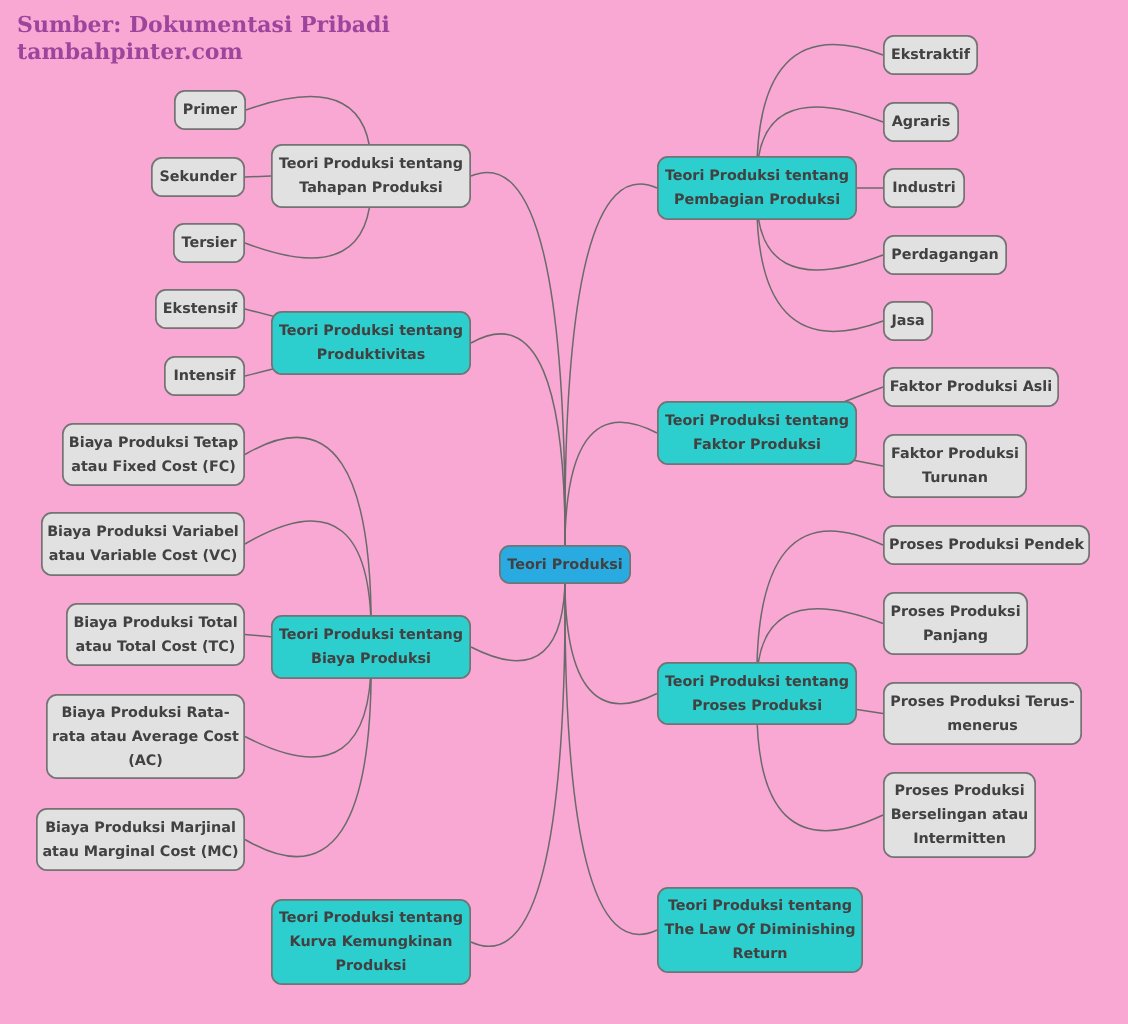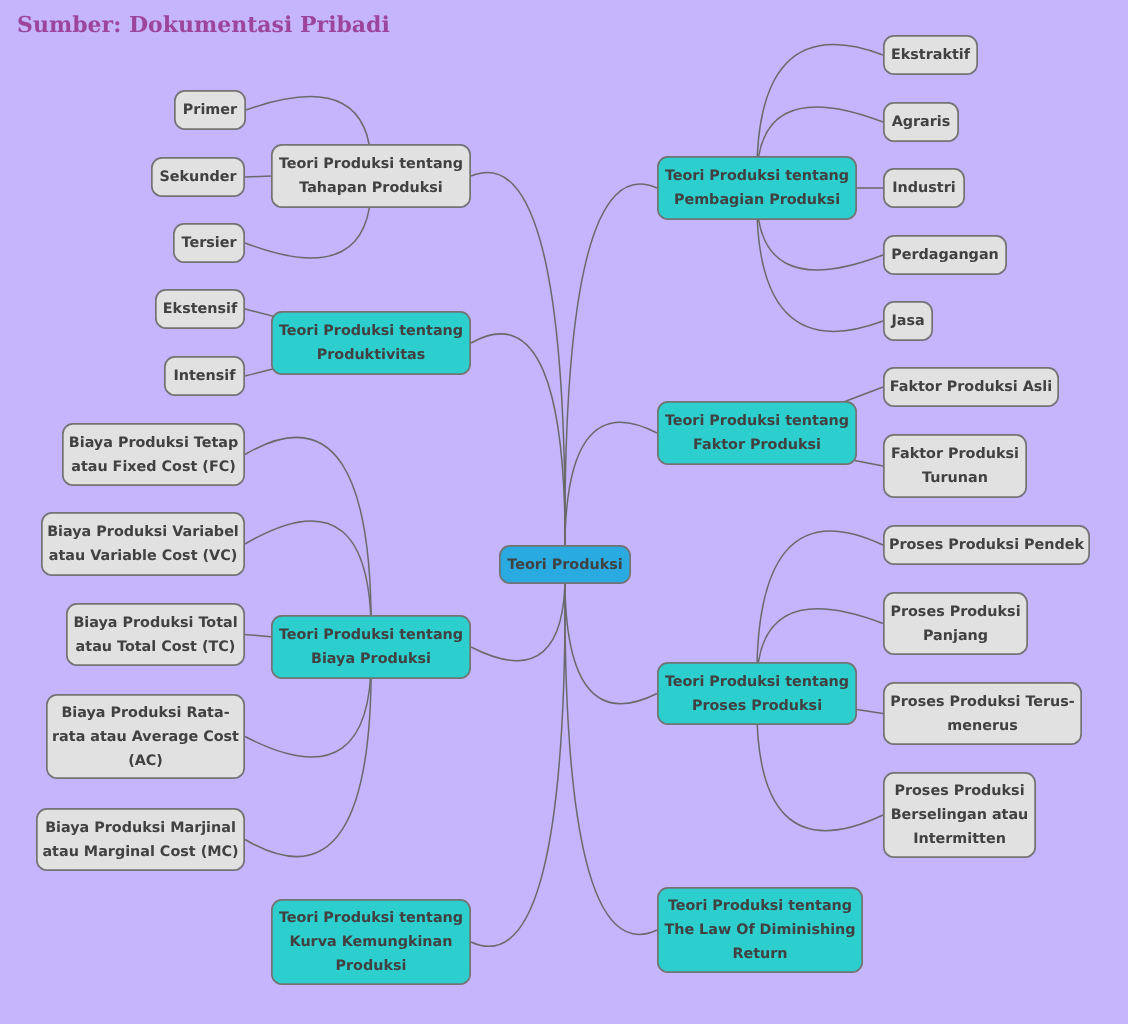--- a/index.html
+++ b/index.html
@@ -1,36 +1,37 @@
 <!DOCTYPE html>
 <html><head>
 <meta charset="utf-8">
 <title>Teori Produksi — Mind Map</title>
 <style>
   html,body{margin:0;padding:0;background:#ffffff;}
   body{width:1128px;height:1024px;overflow:hidden;
        font-family:"DejaVu Sans",sans-serif;
        -webkit-font-smoothing:antialiased;
        text-rendering:geometricPrecision;}
-  #stage{position:relative;width:1128px;height:1024px;background:#c4b5fd;}
+  #stage{position:relative;width:1128px;height:1024px;background:#f9a8d4;}
   #source-note{position:absolute;left:17px;top:12px;
        font-family:"DejaVu Serif",serif;font-weight:700;font-size:22px;
        line-height:27px;color:#9D459C;white-space:nowrap;}
   svg#mindmap{position:absolute;left:0;top:0;width:1128px;height:1024px;display:block;}
   .edge{fill:none;stroke:#6a6a6a;stroke-width:1.5;stroke-linecap:butt;}
   .node-shape{stroke-width:1.7;}
   .node-label{font-family:"DejaVu Sans",sans-serif;font-weight:700;
        font-size:14.35px;text-anchor:middle;}
 </style>
 </head>
 <body>
 
 <div id="stage">
   <div id="source-note">
     <div>Sumber: Dokumentasi Pribadi</div>
+    <div>tambahpinter.com</div>
   </div>
   <svg id="mindmap" viewBox="0 0 1128 1024" width="1128" height="1024">
     <g id="edge-layer">
         <path d="M 471,176 Q 568.76,135.00 565,564.5" class="edge" stroke="#707070"></path>
         <path d="M 246,110 Q 376.00,64.00 371,176" class="edge" stroke="#707070"></path>
         <path d="M 245,177 L 271,176" class="edge" stroke="#707070"></path>
         <path d="M 245,243 Q 376.04,293.00 371,176" class="edge" stroke="#707070"></path>
         <path d="M 471,343 Q 568.76,288.00 565,564.5" class="edge" stroke="#707070"></path>
         <path d="M 245,309 Q 376.04,343.00 371,343" class="edge" stroke="#707070"></path>
         <path d="M 245,376 Q 376.04,343.00 371,343" class="edge" stroke="#707070"></path>

